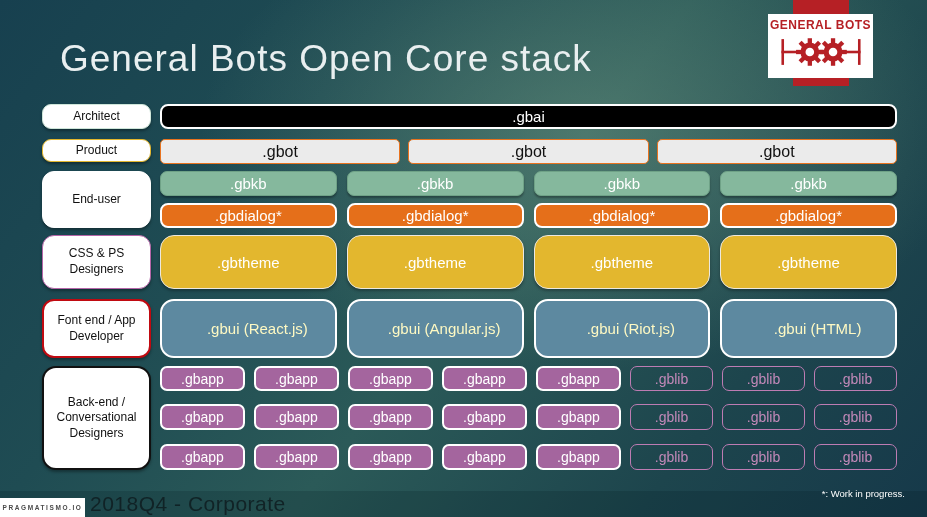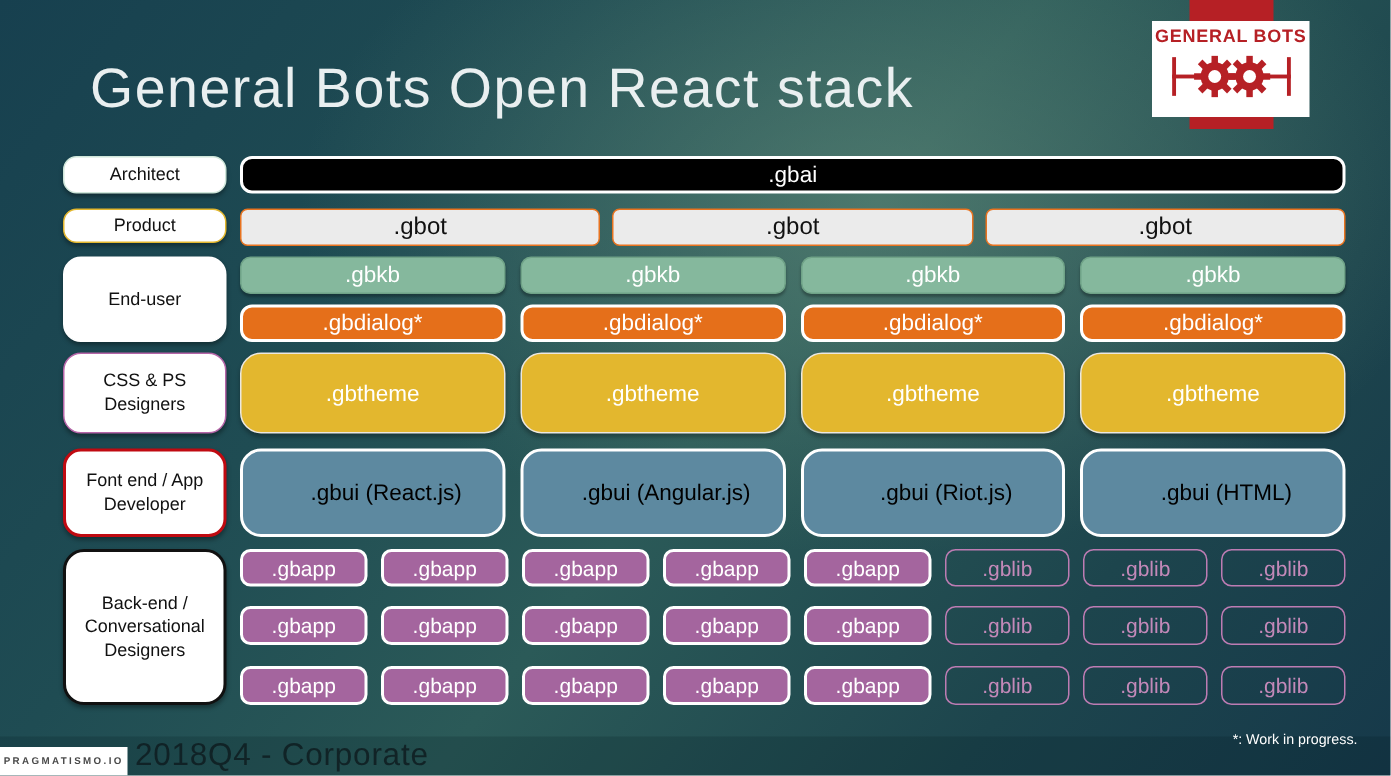--- a/index.html
+++ b/index.html
@@ -50,21 +50,21 @@
   .r-app3{top:444px;height:26px;}
   .box{
     flex:1;display:flex;align-items:center;justify-content:center;
     font-size:15px;box-sizing:border-box;white-space:nowrap;
   }
   .gbai{background:#000000;border:2px solid #ffffff;border-radius:8px;color:#ffffff;}
   .gbot{background:#ebebeb;border:1.5px solid #e8731f;border-radius:5px;color:#111111;font-size:16px;}
   .gbkb{background:#85b89d;border:1px solid #6fa287;border-radius:7px;color:#ffffff;box-shadow:0 2px 2px rgba(0,0,0,0.3);}
   .gbdialog{background:#e56f1a;border:2px solid #ffffff;border-radius:8px;color:#ffffff;}
   .gbtheme{background:#e3b72e;border:1px solid #ece8e0;border-radius:14px;color:#ffffff;box-shadow:0 2px 3px rgba(0,0,0,0.3);}
-  .gbui{background:#5d89a0;border:2px solid #ffffff;border-radius:14px;color:#000000;padding-left:18px;}
+  .gbui{background:#5d89a0;border:2px solid #ffffff;border-radius:14px;color:#fef9c3;padding-left:18px;}
   .gbapp{background:#a4659e;border:2px solid #ffffff;border-radius:7px;color:#ffffff;font-size:14px;}
   .gblib{background:transparent;border:1.5px solid #bd7cb3;border-radius:7px;color:#c389b9;font-size:14px;}
   
   .footer-band{position:absolute;left:0;bottom:0;width:100%;height:26px;background:rgba(0,20,25,0.18);}
   .pragmatismo{
     position:absolute;left:0;top:498px;width:85px;height:19px;background:#ffffff;
     display:flex;align-items:center;justify-content:center;
     font-size:6.5px;letter-spacing:1.6px;color:#4a4a4a;font-weight:bold;
   }
   .footer-left{
@@ -74,21 +74,21 @@
   .footer-note{
     position:absolute;right:22px;top:488px;
     font-size:9.5px;color:#ffffff;
   }
 </style>
 </head>
 <body>
 
 <div class="slide">
 
-  <div class="title">General Bots Open React stack</div>
+  <div class="title">General Bots Open Core stack</div>
 
   <div class="logo-stripe"></div>
   <div class="logo-card">
     <div class="logo-text">GENERAL BOTS</div>
     <span>
       <svg width="86" height="38" viewBox="0 0 100 44">
         <defs>
           <g id="gear">
             <rect x="-2.5" y="-16" width="5" height="7" fill="#b62025"></rect>
             <rect x="-2.5" y="-16" width="5" height="7" fill="#b62025" transform="rotate(45)"></rect>

